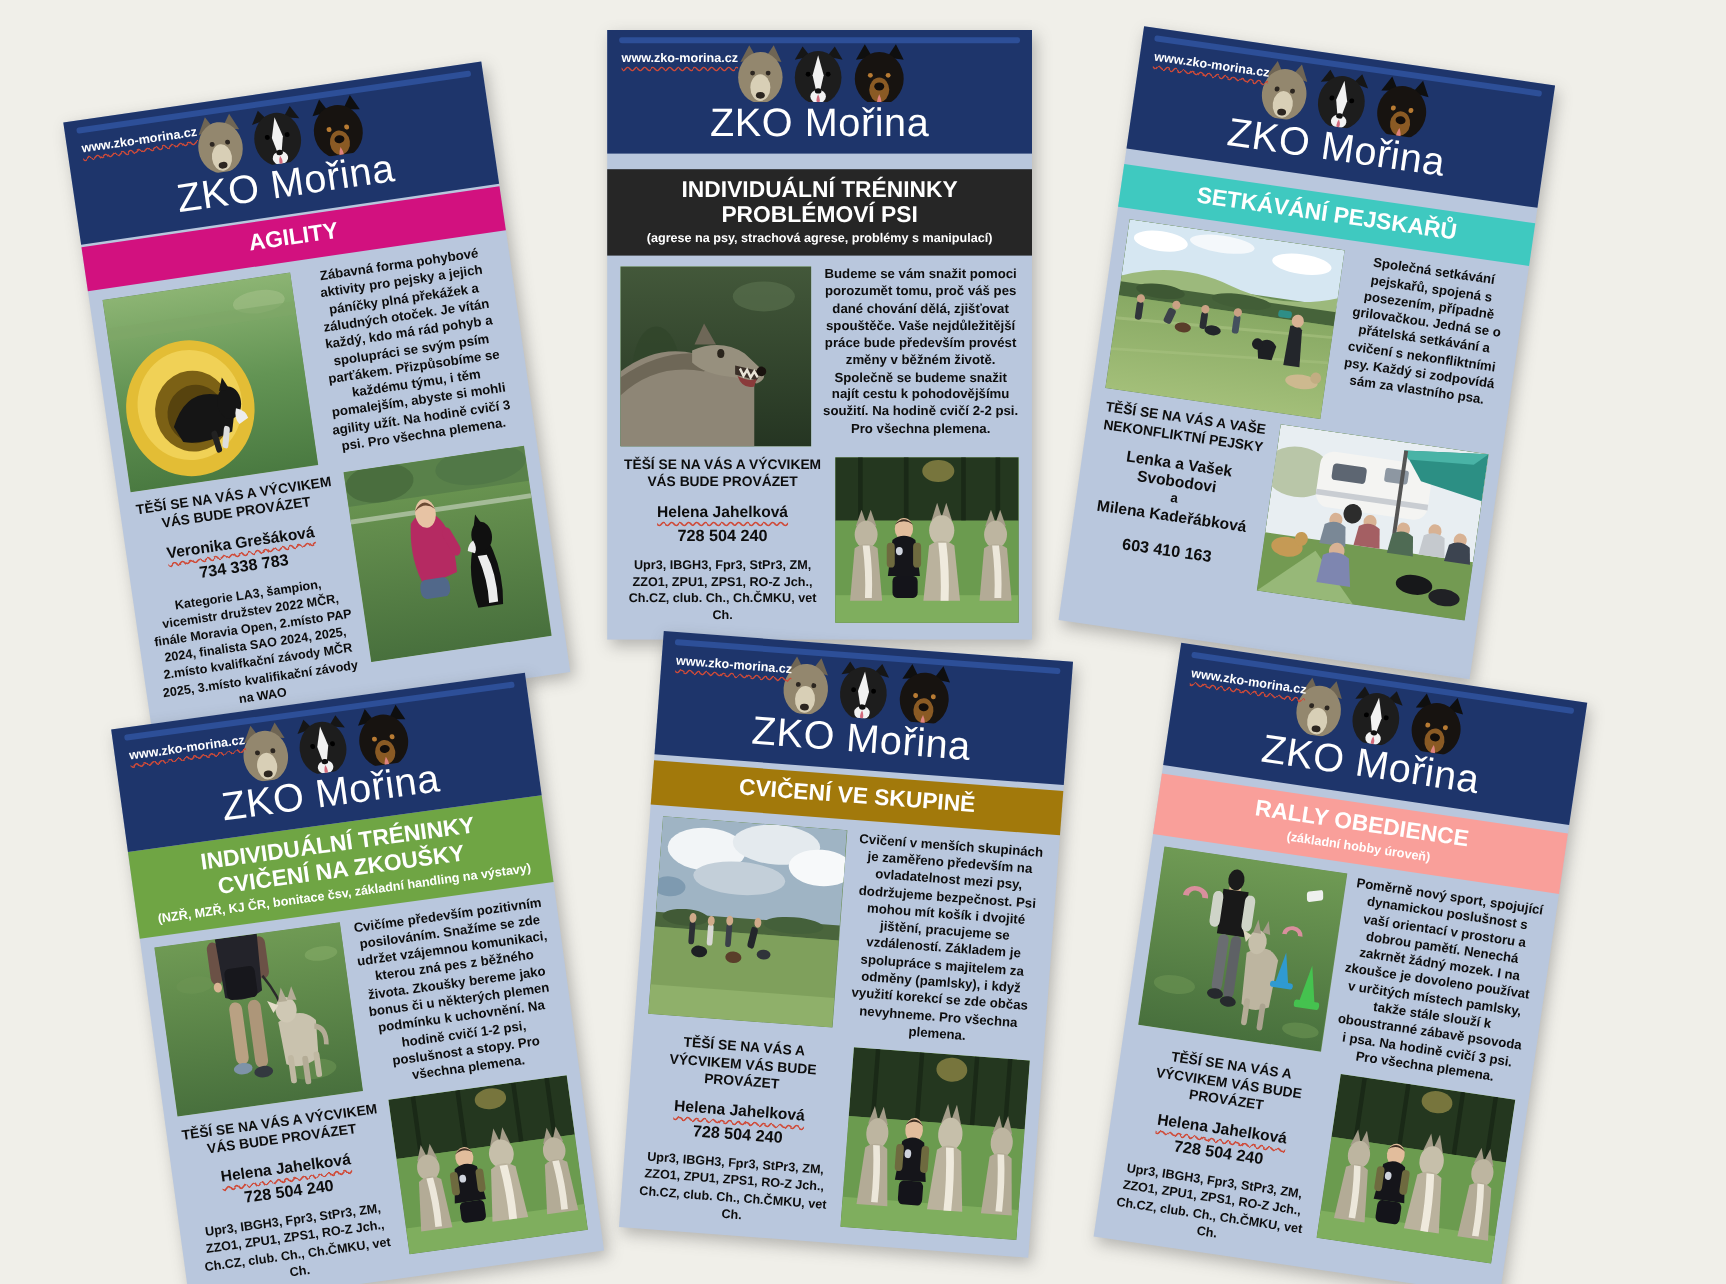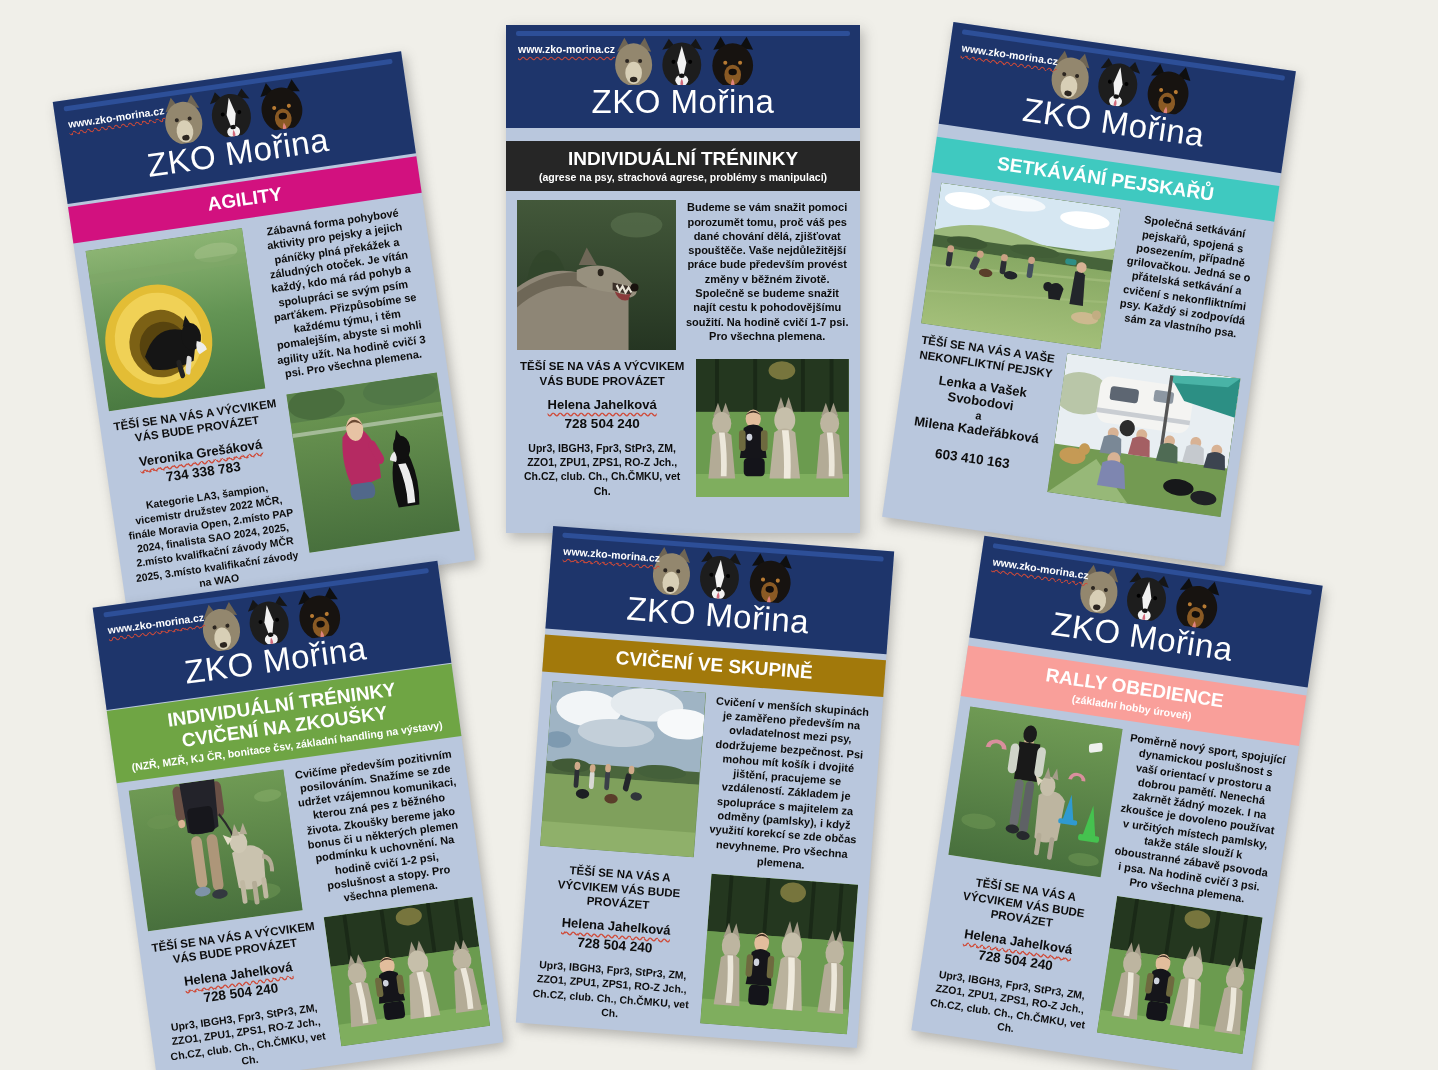--- a/index.html
+++ b/index.html
@@ -370,30 +370,31 @@
       <div class="fl-strip"></div>
       <span class="fl-url">www.zko-morina.cz</span>
       <svg class="fl-dogs" viewBox="0 0 170 54">
           <use href="#dogs-trio"></use>
         </svg>
       <div class="fl-brand">ZKO Mořina</div>
     </header>
     <div class="fl-gap"></div>
     <div class="fl-banner" style="background-color: rgb(38, 38, 38);">
       <div class="t">INDIVIDUÁLNÍ TRÉNINKY</div>
+      <div class="t">PROBLÉMOVÍ PSI</div>
       <div class="sub">(agrese na psy, strachová agrese, problémy s manipulací)</div>
     </div>
     <div class="fl-content">
       <div class="fl-row">
         <div class="fl-photo ph-main">
           <svg viewBox="0 0 160 120" preserveAspectRatio="none">
               <use href="#ph-growl"></use>
             </svg>
         </div>
-        <div class="fl-text">Budeme se vám snažit pomoci porozumět tomu,  proč váš pes dané chování dělá, zjišťovat spouštěče. Vaše nejdůležitější práce bude především provést změny v běžném životě. Společně se budeme snažit najít cestu k pohodovějšímu soužití. Na hodině cvičí 1-7 psi. Pro všechna plemena.</div>
+        <div class="fl-text">Budeme se vám snažit pomoci porozumět tomu,  proč váš pes dané chování dělá, zjišťovat spouštěče. Vaše nejdůležitější práce bude především provést změny v běžném životě. Společně se budeme snažit najít cestu k pohodovějšímu soužití. Na hodině cvičí 2-2 psi. Pro všechna plemena.</div>
       </div>
       <div class="fl-row">
         <div class="fl-contact">
           <div class="ct-head">TĚŠÍ SE NA VÁS A VÝCVIKEM VÁS BUDE PROVÁZET</div>
           <div><span class="ct-name">Helena Jahelková</span></div>
           <div class="ct-phone">728 504 240</div>
           <div class="ct-cred">Upr3, IBGH3, Fpr3, StPr3, ZM, ZZO1, ZPU1, ZPS1, RO-Z Jch., Ch.CZ, club. Ch., Ch.ČMKU, vet Ch.</div>
         </div>
         <div class="fl-photo ph-side">
           <svg viewBox="0 0 160 120" preserveAspectRatio="none">

